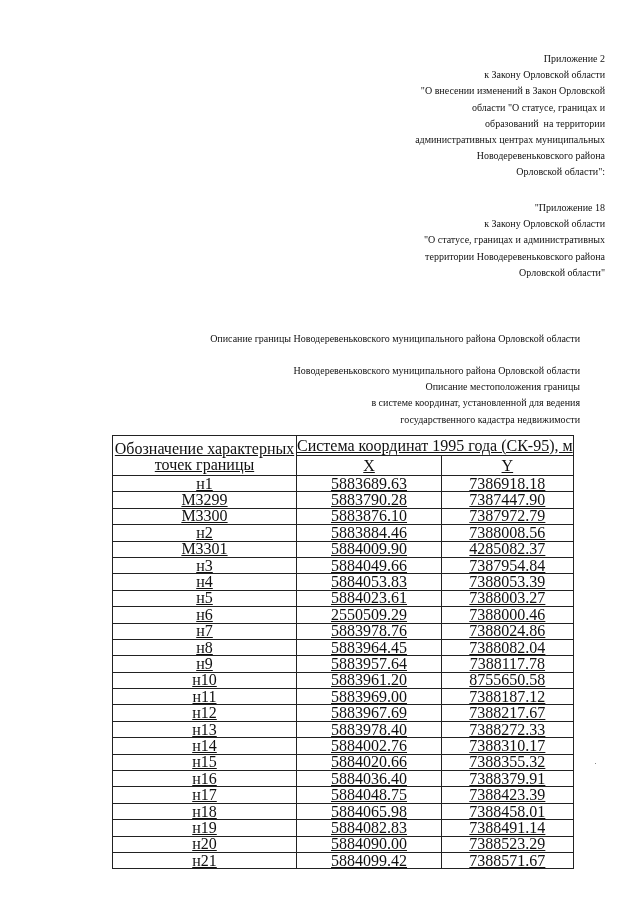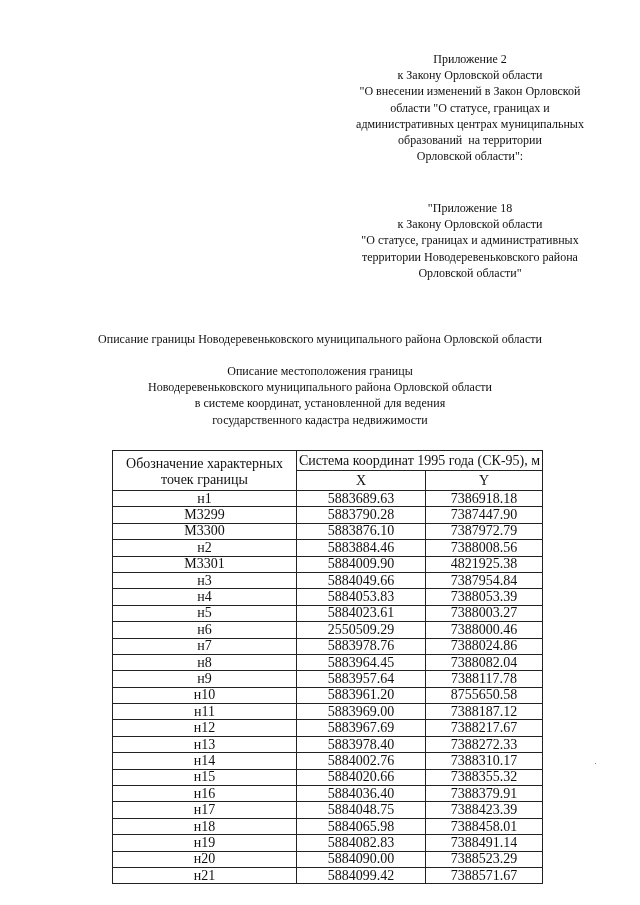--- a/index.html
+++ b/index.html
@@ -10,37 +10,38 @@
     body {
       width: 640px;
       height: 905px;
       position: relative;
       overflow: hidden;
       font-family: "Liberation Serif", "DejaVu Serif", serif;
       color: #111111;
     }
     .block {
       position: absolute;
-      text-align: center;
-      font-size: 12px;
+      text-align: right;
+      font-size: 10px;
       line-height: 16.2px;
     }
     .block div { white-space: nowrap; }
     #app1 { left: 335px; top: 51px; width: 270px; }
     #app18 { left: 335px; top: 200px; width: 270px; }
     #main-title { left: 60px; top: 331px; width: 520px; }
     #subtitle { left: 60px; top: 363px; width: 520px; }
 
     table.coords {
       position: absolute;
       left: 112px;
-      top: 450px;
+      top: 435px;
       border-collapse: collapse;
-      font-size: 14px;
+      font-size: 16px;
       table-layout: fixed;
+      text-decoration: underline;
     }
     table.coords td, table.coords th {
       border: 1px solid #222222;
       text-align: center;
       padding: 0;
       font-weight: normal;
       height: 15.4px;
       line-height: 14px;
       white-space: nowrap;
     }
@@ -65,40 +66,41 @@
     }
   </style>
 </head>
 <body>
 
 <div class="block" id="app1">
   <div>Приложение 2</div>
   <div>к Закону Орловской области</div>
   <div>"О внесении изменений в Закон Орловской</div>
   <div>области "О статусе, границах и</div>
+  <div style="white-space:pre">образований  на территории</div>
   <div>административных центрах муниципальных</div>
-  <div style="white-space:pre">образований  на территории</div>
+  <div>Новодеревеньковского района</div>
   <div>Орловской области":</div>
 </div>
 
 <div class="block" id="app18">
   <div>"Приложение 18</div>
   <div>к Закону Орловской области</div>
   <div>"О статусе, границах и административных</div>
   <div>территории Новодеревеньковского района</div>
   <div>Орловской области"</div>
 </div>
 
 <div class="block" id="main-title">
   <div>Описание границы Новодеревеньковского муниципального района Орловской области</div>
 </div>
 
 <div class="block" id="subtitle">
+  <div>Новодеревеньковского муниципального района Орловской области</div>
   <div>Описание местоположения границы</div>
-  <div>Новодеревеньковского муниципального района Орловской области</div>
   <div>в системе координат, установленной для ведения</div>
   <div>государственного кадастра недвижимости</div>
 </div>
 
 <table class="coords">
   <colgroup>
     <col class="c1">
       <col class="c2">
       <col class="c3">
   </colgroup>
@@ -132,21 +134,21 @@
         <td>7387972.79</td>
       </tr>
       <tr>
         <td>н2</td>
         <td>5883884.46</td>
         <td>7388008.56</td>
       </tr>
       <tr>
         <td>М3301</td>
         <td>5884009.90</td>
-        <td>4821925.38</td>
+        <td>4285082.37</td>
       </tr>
       <tr>
         <td>н3</td>
         <td>5884049.66</td>
         <td>7387954.84</td>
       </tr>
       <tr>
         <td>н4</td>
         <td>5884053.83</td>
         <td>7388053.39</td>

